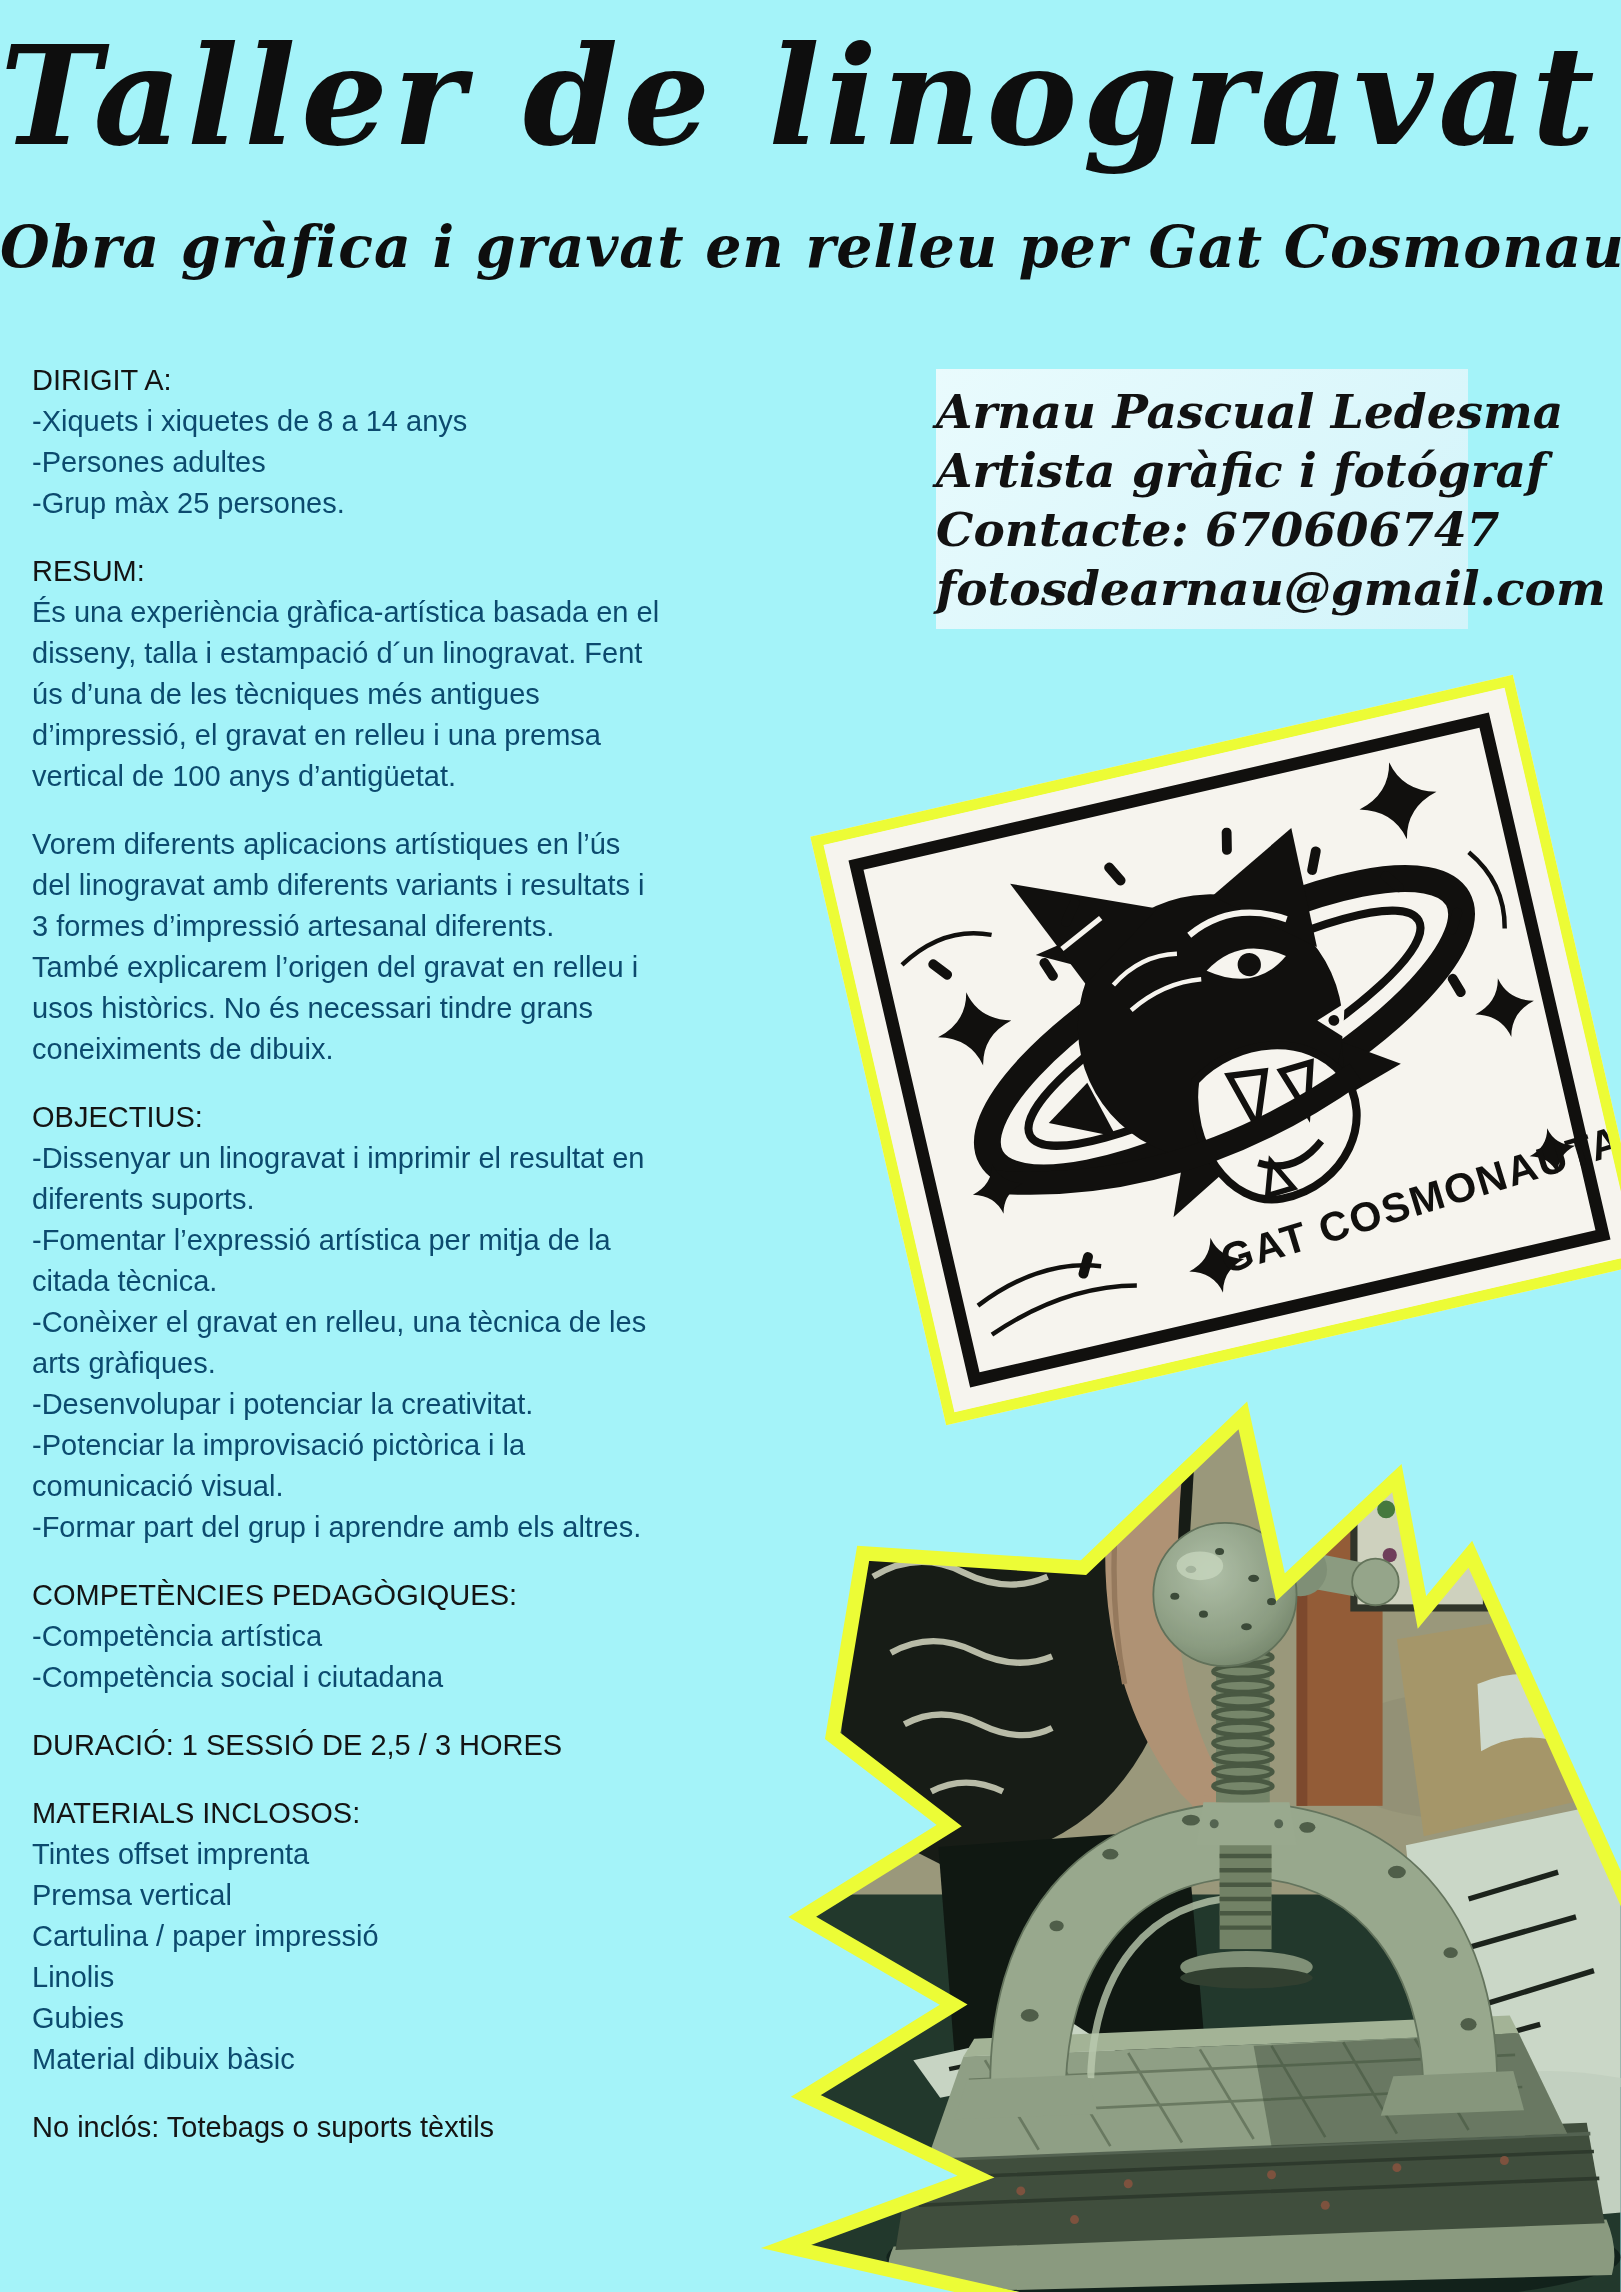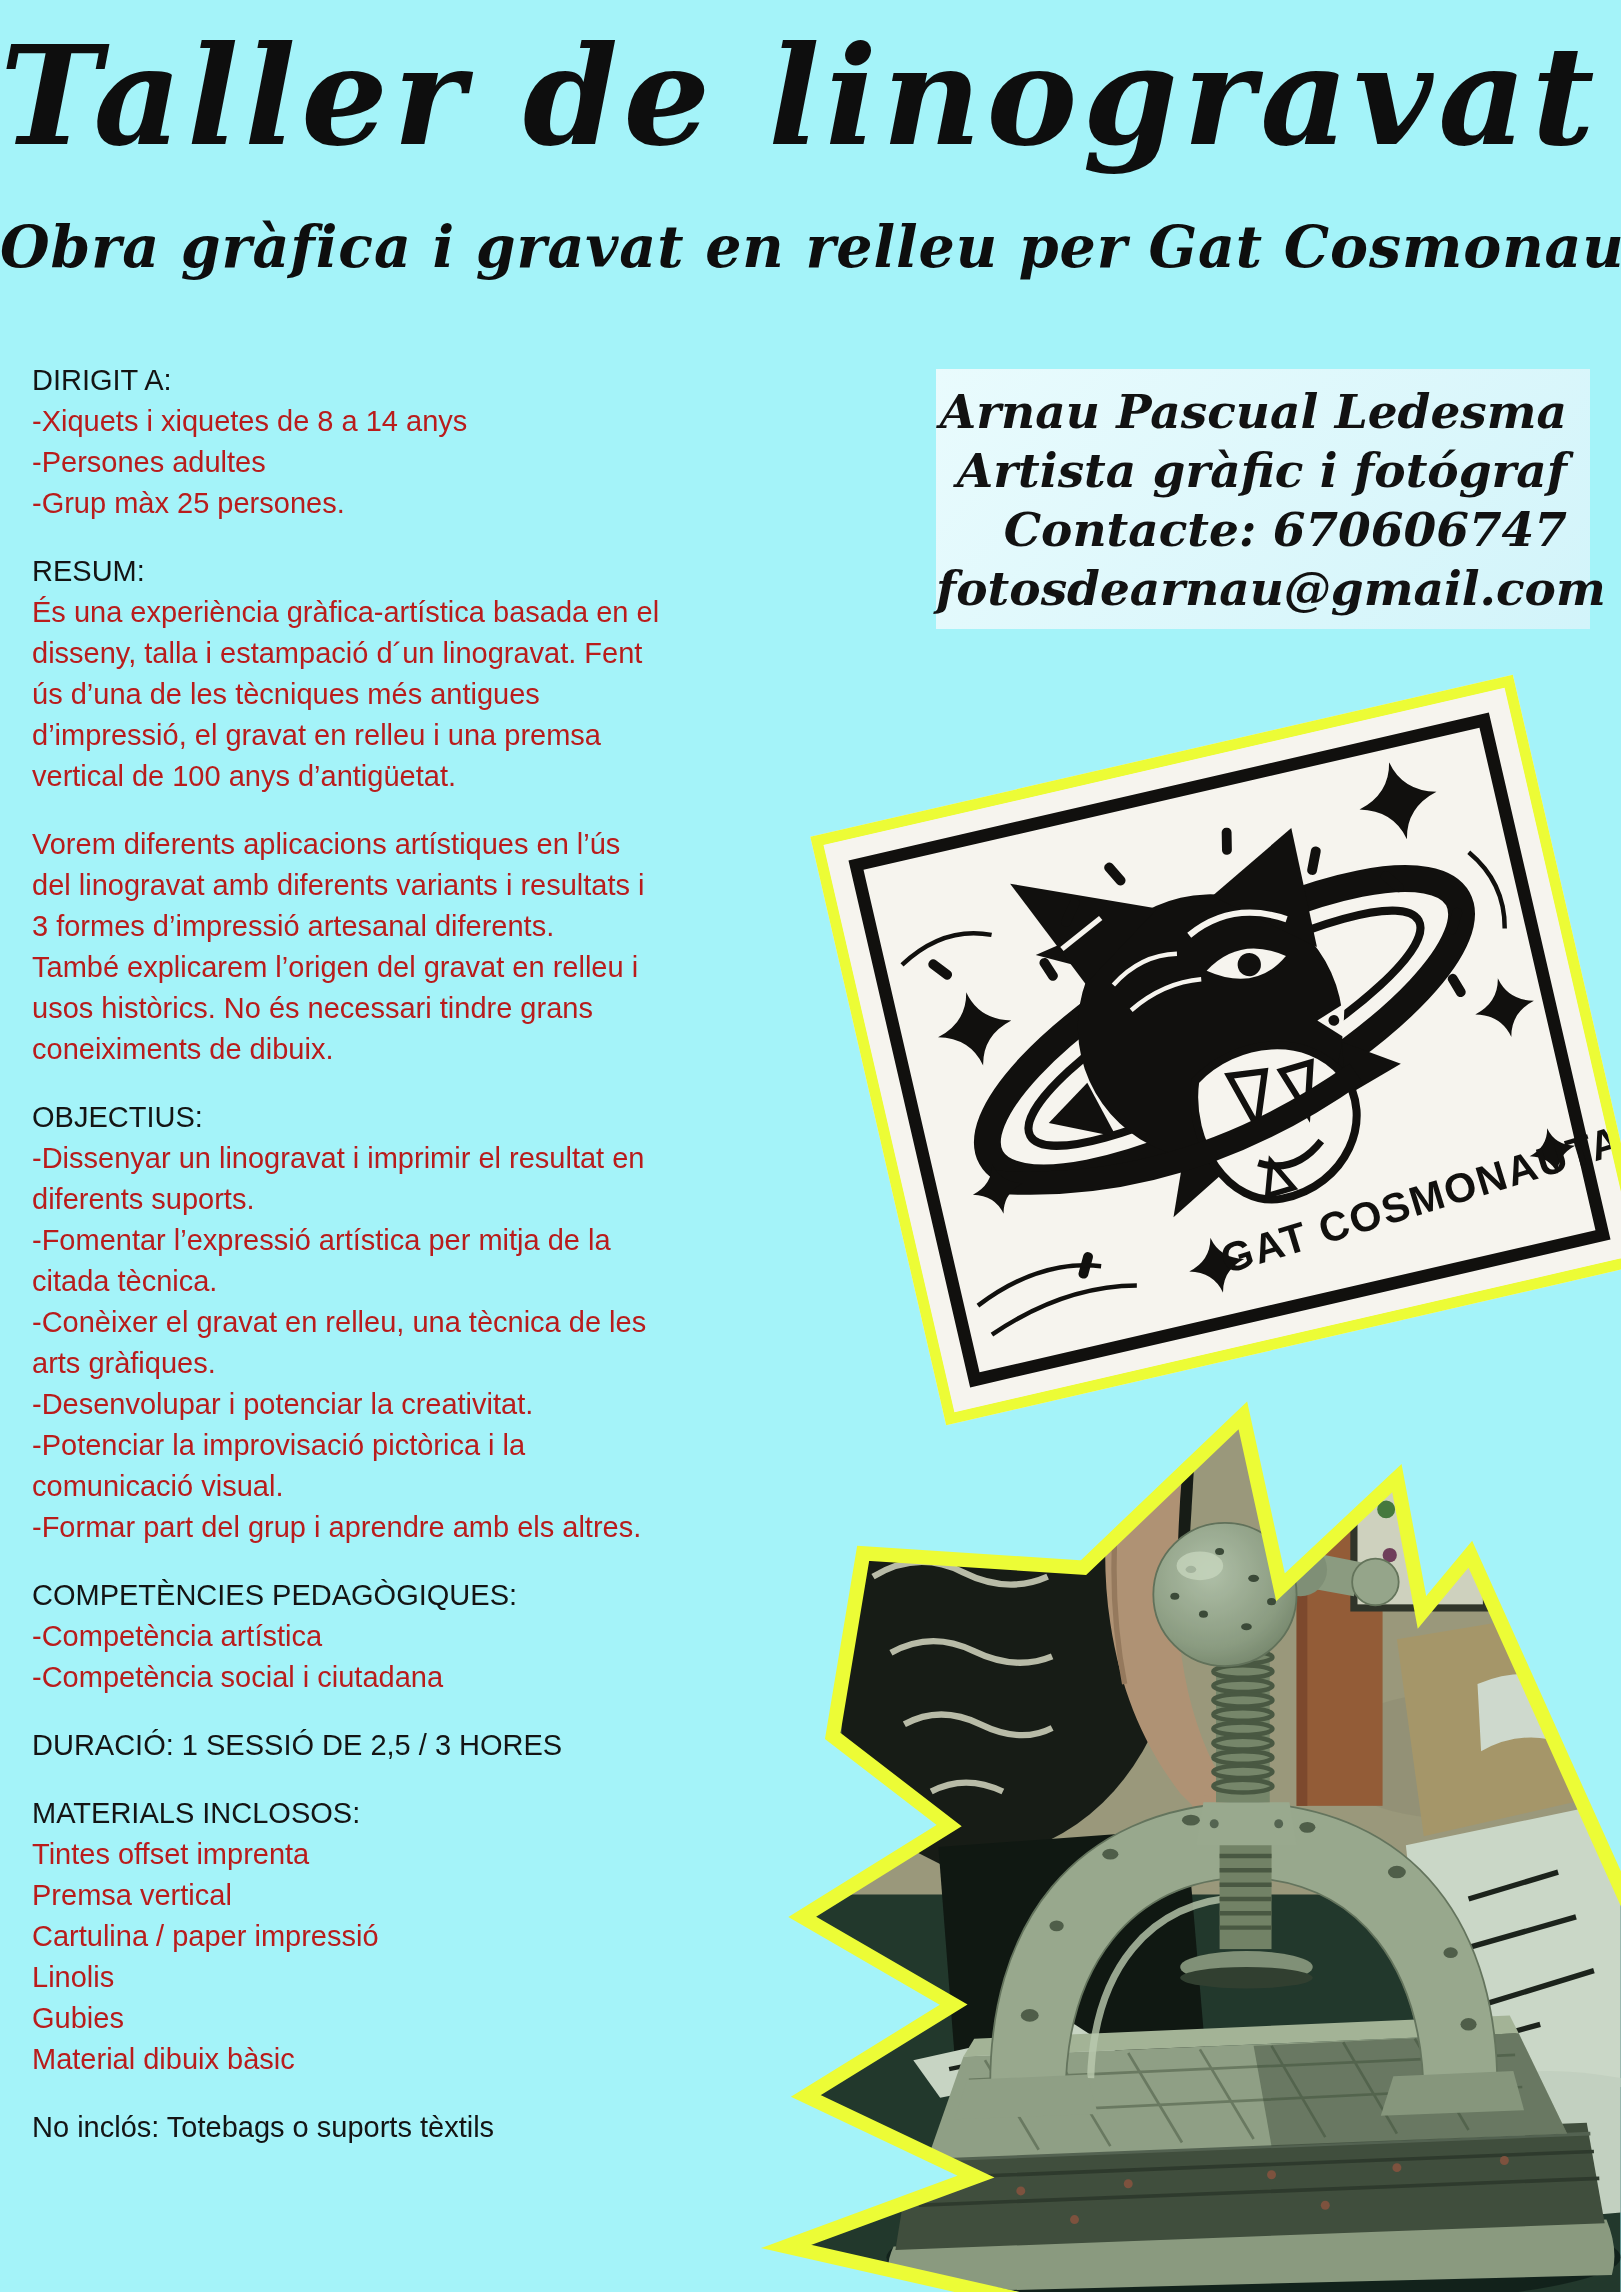--- a/index.html
+++ b/index.html
@@ -28,25 +28,25 @@
   }
   
   .info-col{
     position:absolute; left:32px; top:360px; width:591px;
   }
   .sec{margin:0 0 27px 0;}
   .sec .h{
     font-weight:normal; font-size:29px; line-height:41px; white-space:nowrap; color:#141414;
   }
   .sec .line{
-    font-size:29px; line-height:41px; white-space:nowrap; color:#b91c1c;
+    font-size:29px; line-height:41px; white-space:nowrap; color:#0c4a6e;
   }
   
   .contact{
-    position:absolute; left:936px; top:369px; width:654px; height:260px;
+    position:absolute; left:936px; top:369px; width:532px; height:260px;
     background:linear-gradient(135deg,#e9fbfd 0%, #d2f4fa 100%);
     text-align:right; padding:12.5px 23px 0 0; box-sizing:border-box;
     font-family:"DejaVu Serif", serif; font-style:italic; font-weight:bold;
     color:#121212;
   }
   .contact .cline{font-size:47px; line-height:59px; white-space:nowrap;}
   
   .cat-card{
     position:absolute; left:869px; top:748px; width:699px; height:582px;
     transform:rotate(-13deg);

